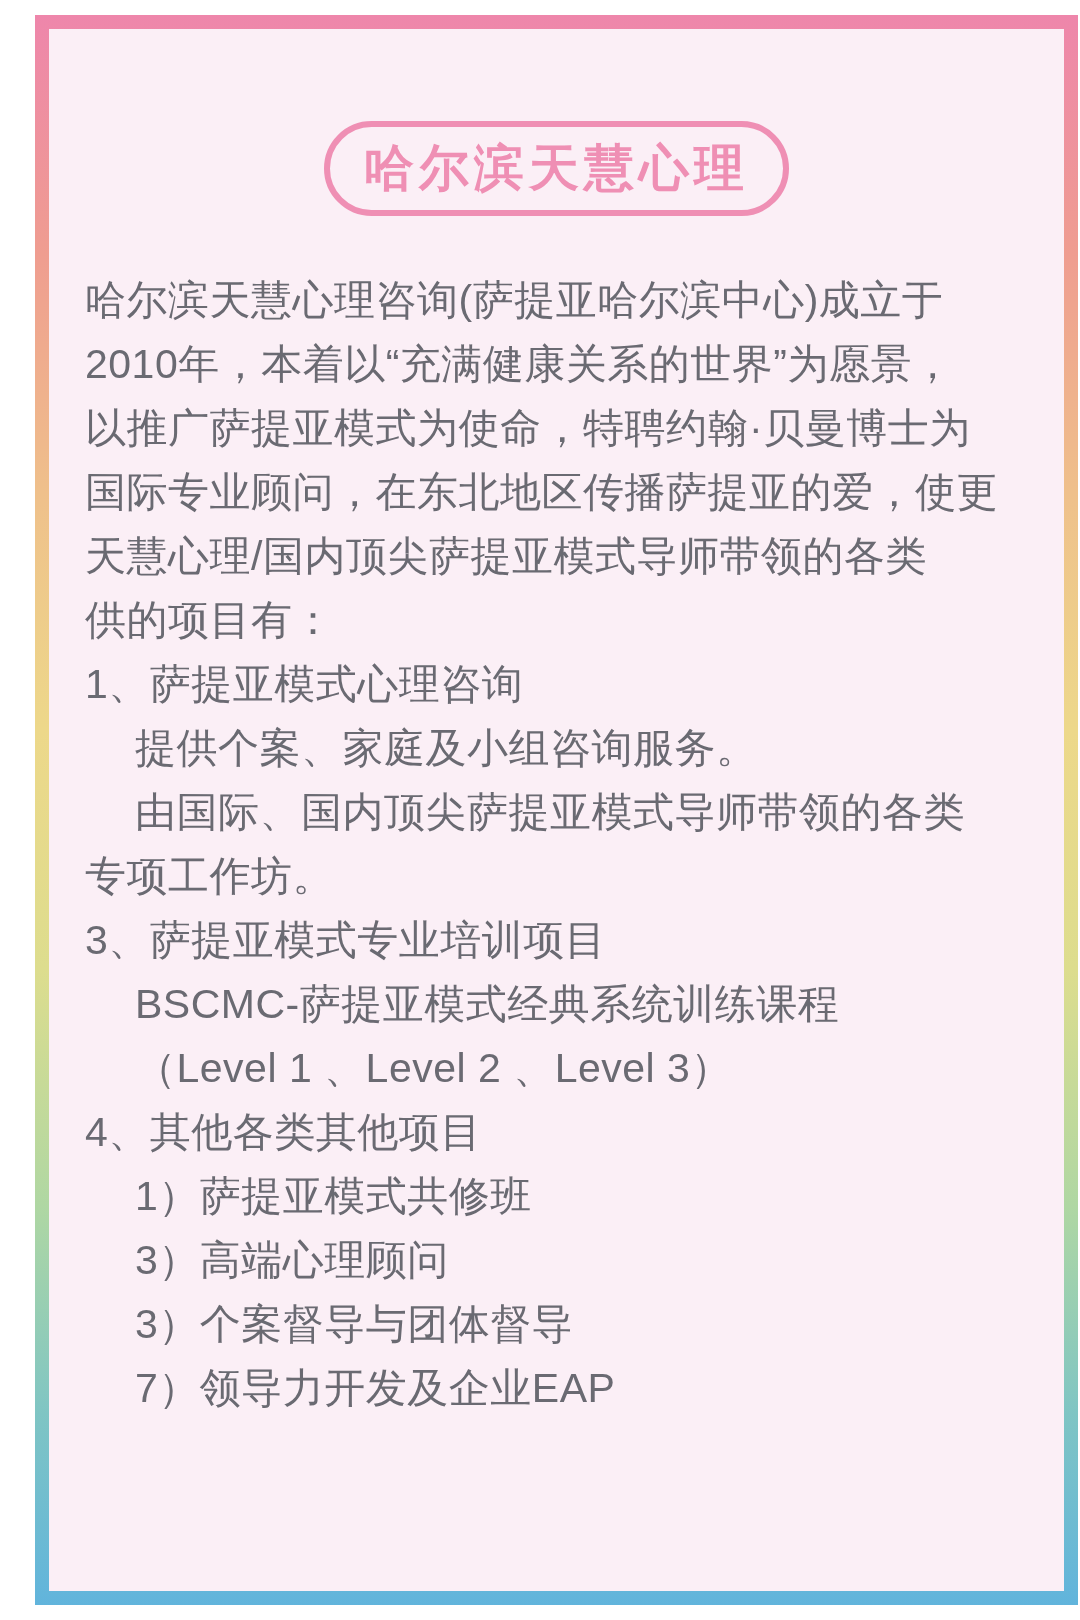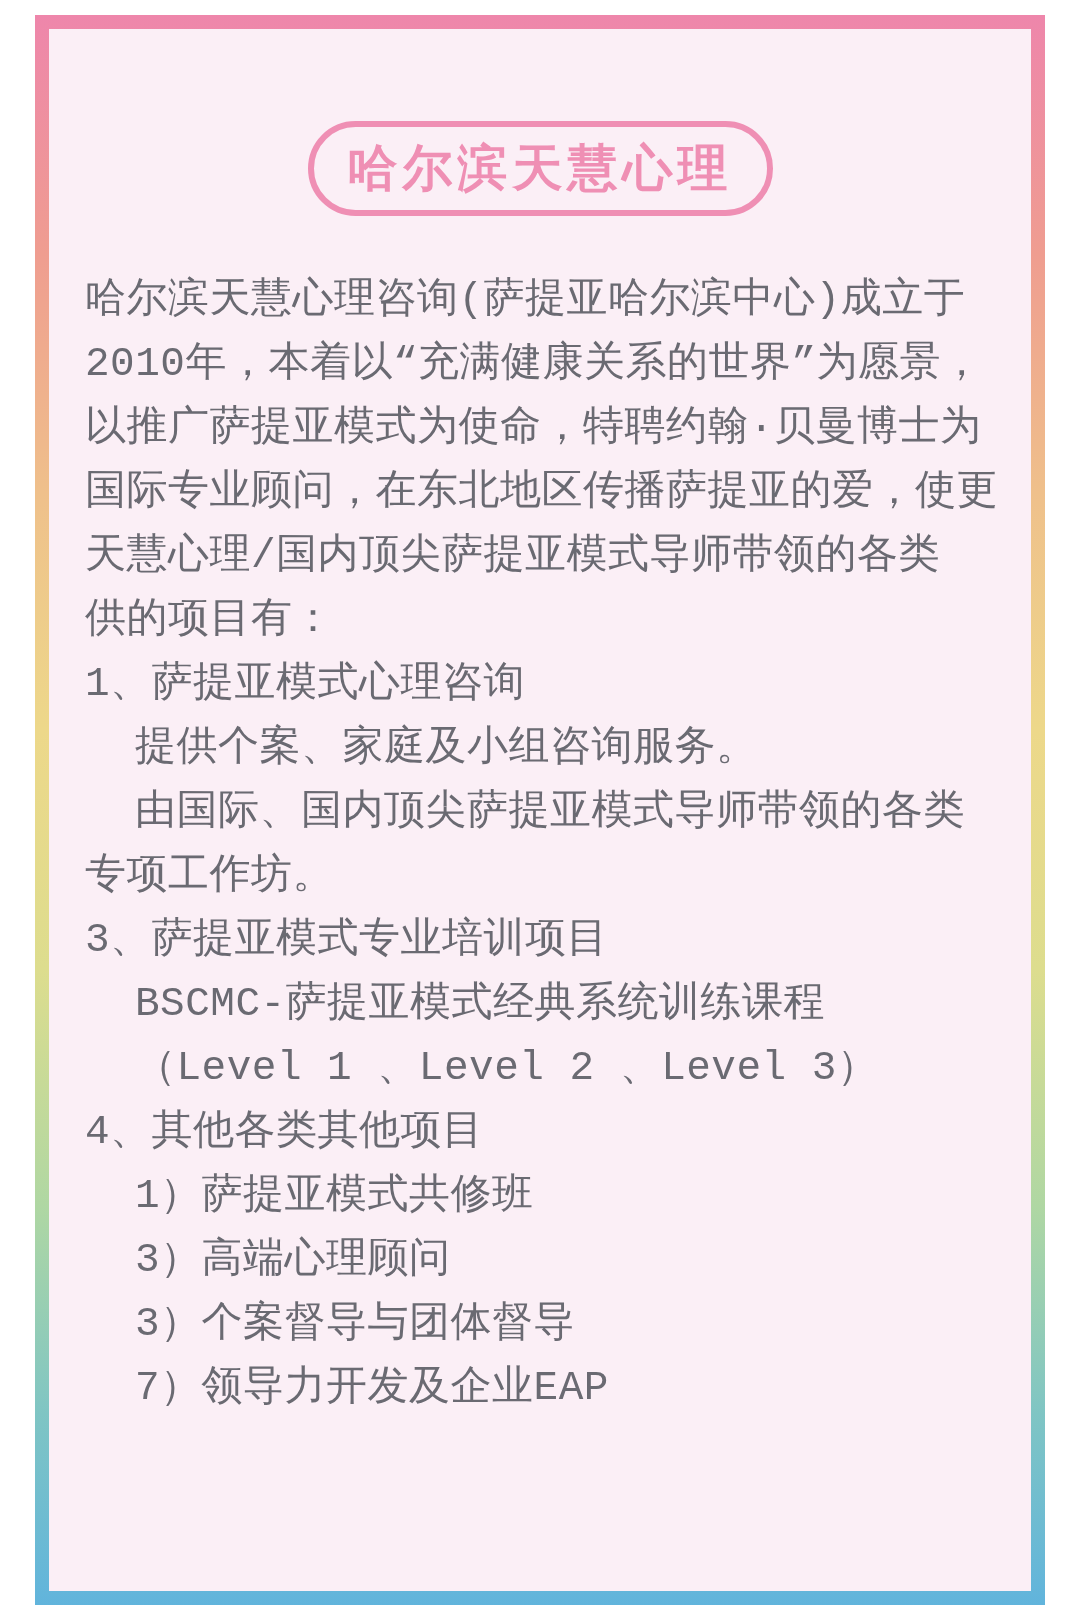--- a/index.html
+++ b/index.html
@@ -24,20 +24,21 @@
     height: 1590px;
     background: linear-gradient(180deg,
       #ee86ab 0%,
       #ef9d90 15%,
       #efc08b 30%,
       #edd88a 45%,
       #dddd8e 60%,
       #afd7a3 75%,
       #7fc5c4 88%,
       #61b4dc 100%);
+    padding-left: 33px;
   }
   .card {
     position: absolute;
     left: 14px;
     top: 14px;
     right: 14px;
     bottom: 14px;
     background: #fbeff6;
   }
   .title-badge {
@@ -48,21 +49,20 @@
     padding: 14px 34px;
     color: #ef8fb4;
     font-size: 50px;
     font-weight: bold;
     letter-spacing: 5px;
     line-height: 1.1;
     white-space: nowrap;
   }
   .body-text {
     margin: 52px 28px 0 36px;
-    font-family: Liberation Mono, monospace;
   }
   .ln {
     margin: 0;
     font-size: 41px;
     line-height: 64px;
     color: #6a6a72;
     letter-spacing: 0.5px;
     white-space: nowrap;
   }
   .ind {

